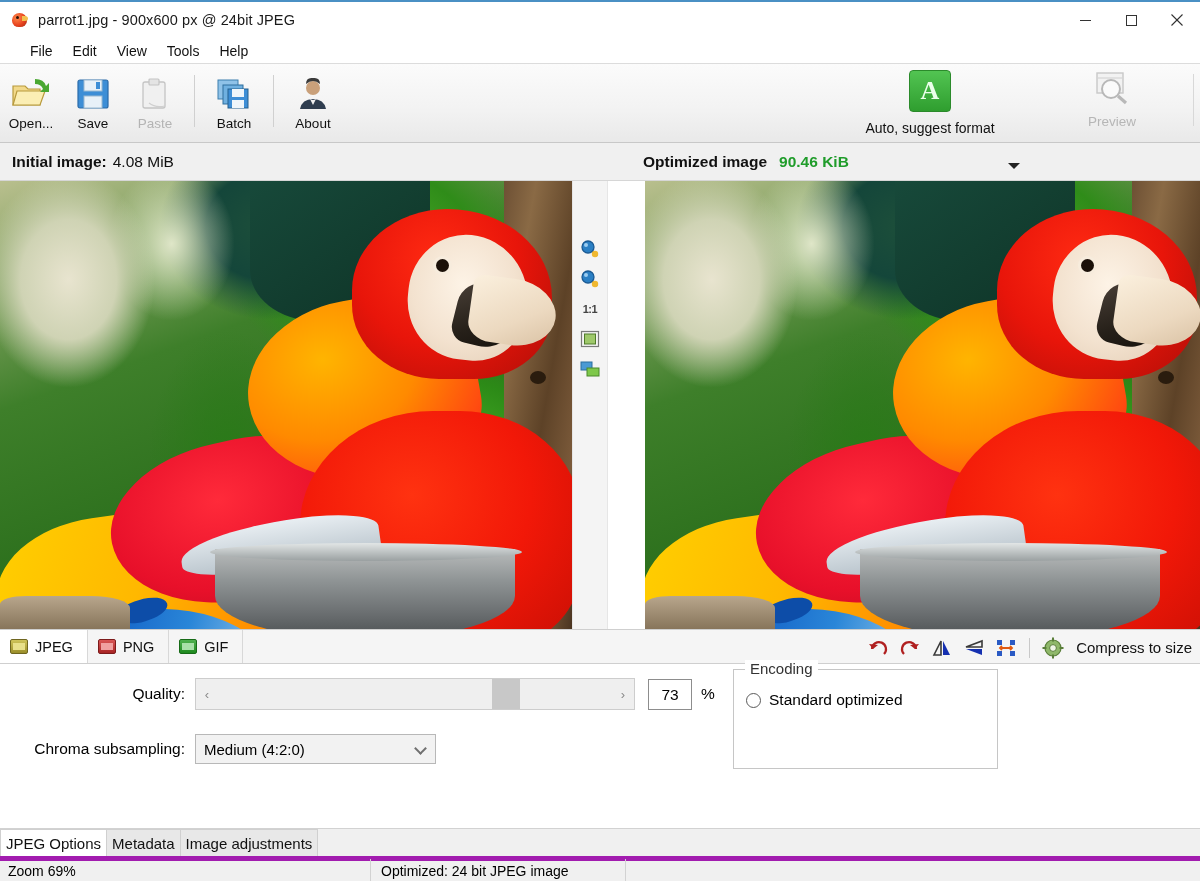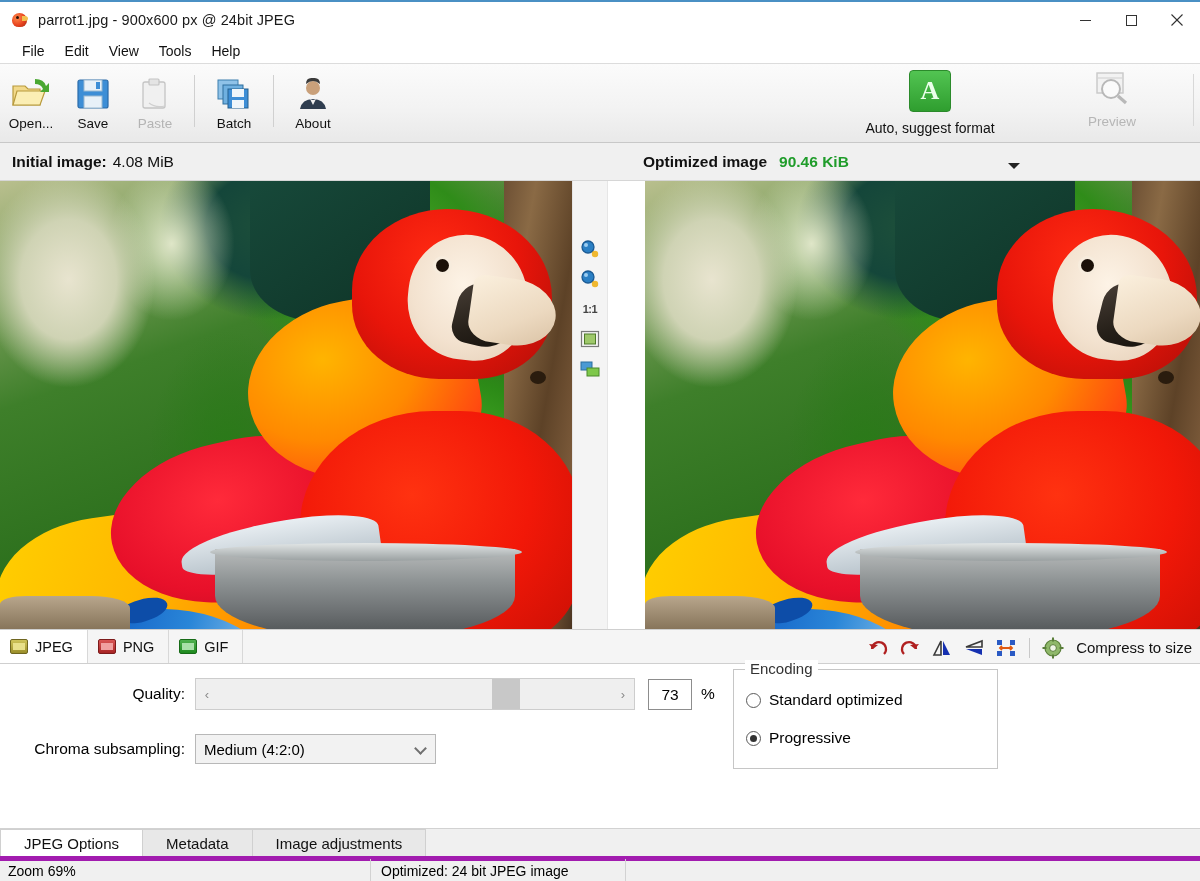--- a/index.html
+++ b/index.html
@@ -40,21 +40,21 @@
   .win-buttons { position:absolute; right:0; top:0; height:36px; display:flex; }
   .win-btn {
     width:46px; height:36px; display:flex; align-items:center; justify-content:center;
     color:#333;
   }
   .win-btn svg { display:block; }
 
   
   .menubar {
     height:25px; min-height:25px; display:flex; align-items:center;
-    background:#ffffff; padding-left:12px;
+    background:#ffffff; padding-left:20px;
   }
   .menu-item {
     padding:3px 10px; font-size:14px; color:#111; line-height:1;
   }
 
   
   .toolbar {
     height:80px; min-height:80px; display:flex; align-items:flex-start;
     background:linear-gradient(to bottom,#fbfbfb 0%, #f3f3f3 55%, #e9e9e9 100%);
     border-top:1px solid #dcdcdc;
@@ -318,21 +318,21 @@
     content:""; position:absolute; left:3px; top:3px; width:7px; height:7px;
     background:#333; border-radius:50%;
   }
 
   
   .bottabs {
     height:28px; min-height:28px; display:flex; align-items:flex-end;
     background:#f0f0f0; border-top:1px solid #d2d2d2;
   }
   .bt-tab {
-    height:27px; display:flex; align-items:center; padding:0 23px;
+    height:27px; display:flex; align-items:center; padding:0 5px;
     font-size:15px; color:#111; border:1px solid #d0d0d0; border-bottom:none;
     background:#e8e8e8; margin-right:-1px;
   }
   .bt-tab.active { background:#ffffff; }
 
   
   .statusbar {
     height:25px; min-height:25px; display:flex; align-items:center;
     background:#f0f0f0; border-top:5px solid #a21caf; font-size:14px;
   }
@@ -651,24 +651,20 @@
         <span class="chev"></span>
       </div>
     </div>
 
     <div class="encoding">
       <div class="enc-title">Encoding</div>
       <div class="radio-row r1">
         <span class="radio"></span>
         <span>Standard optimized</span>
       </div>
-      <div class="radio-row r2">
-        <span class="radio checked"></span>
-        <span>Progressive</span>
-      </div>
     </div>
   </div>
 
   <div class="bottabs">
     <div class="bt-tab active">JPEG Options</div>
     <div class="bt-tab">Metadata</div>
     <div class="bt-tab">Image adjustments</div>
   </div>
 
   <div class="statusbar">

